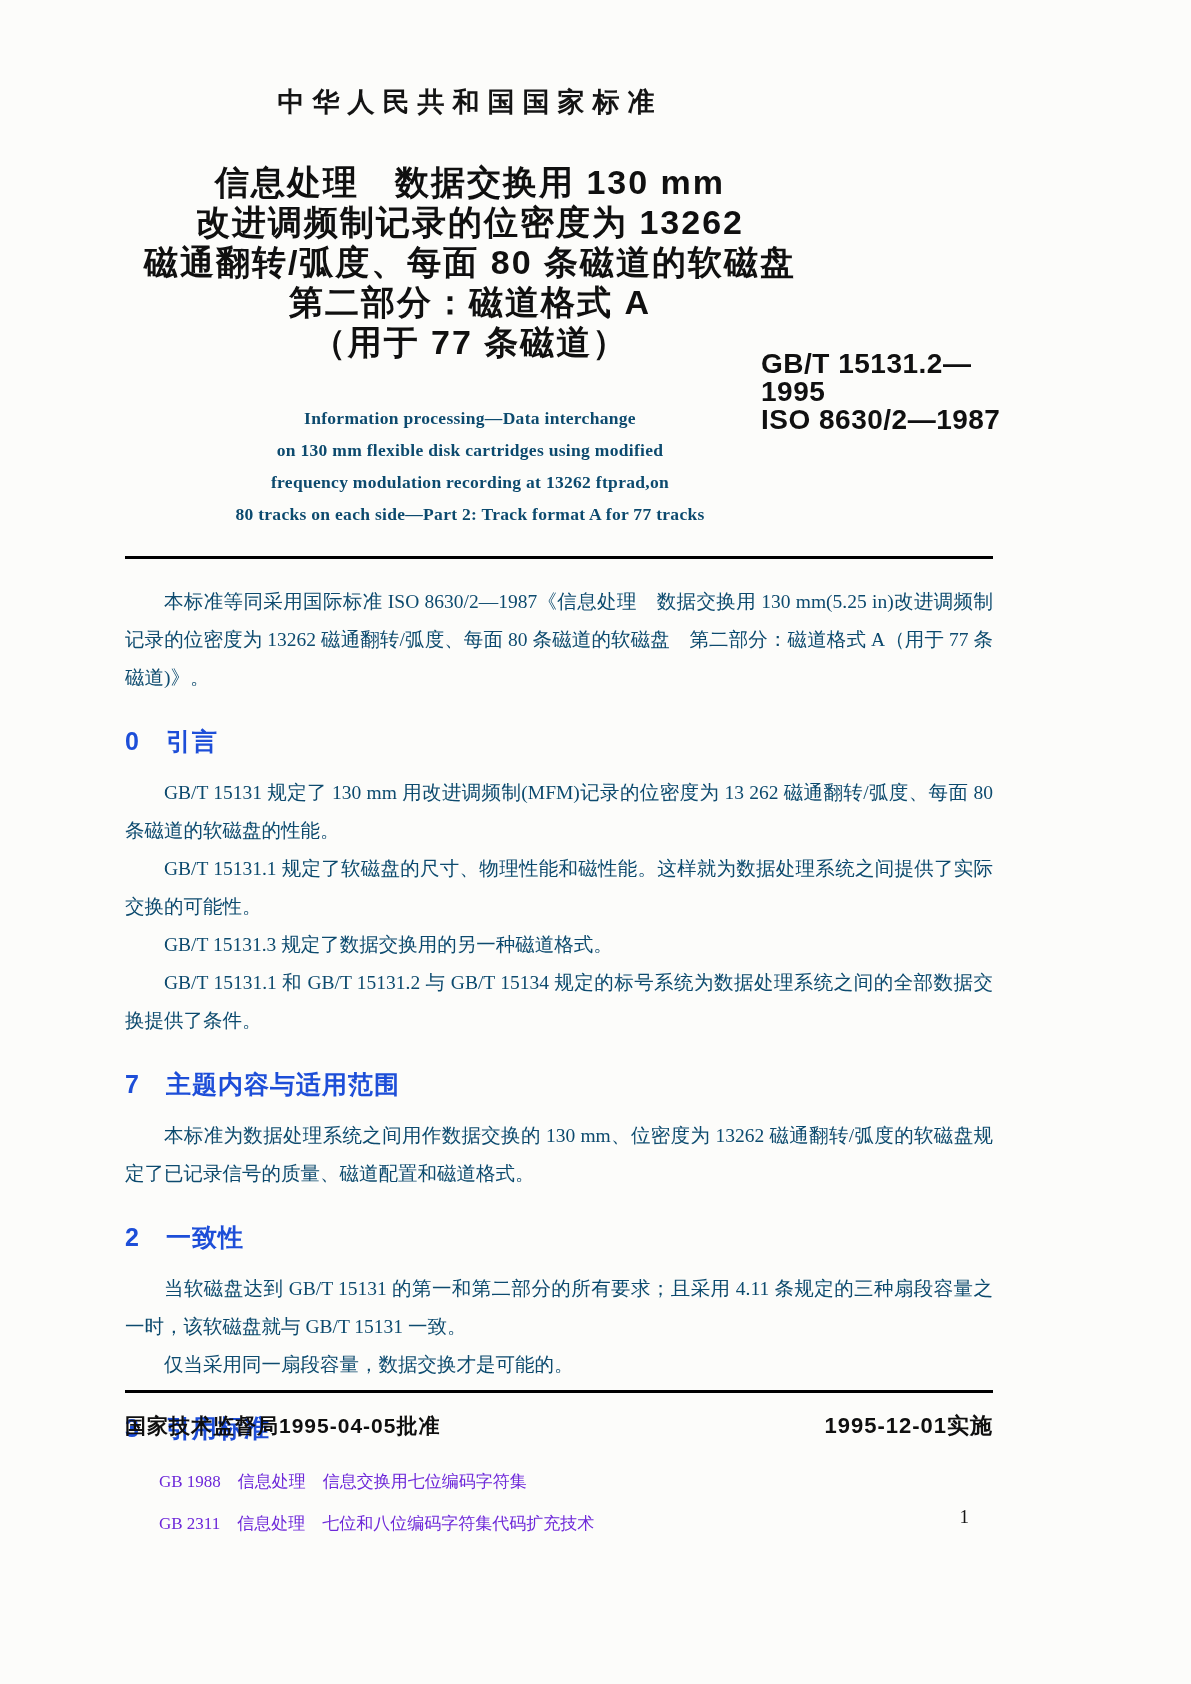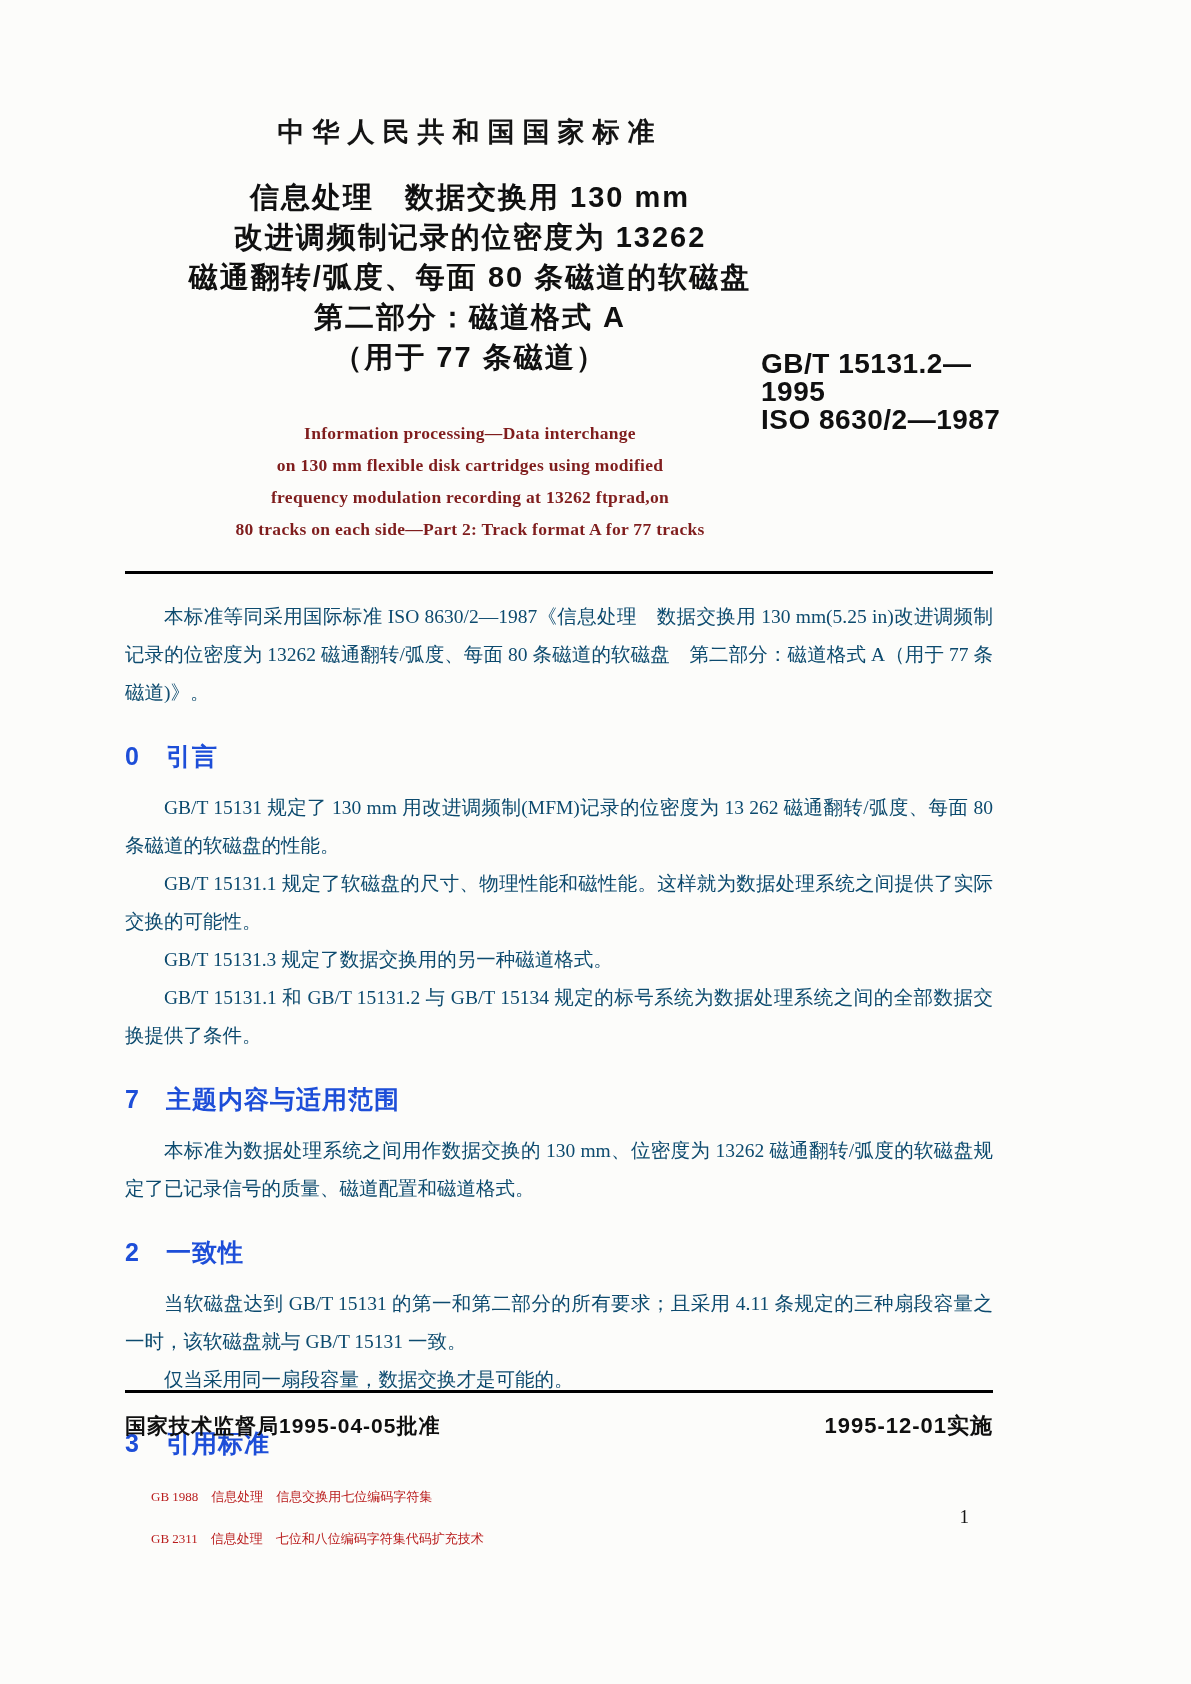--- a/index.html
+++ b/index.html
@@ -17,38 +17,38 @@
     overflow: hidden;
   }
   .content {
     position: absolute;
     left: 125px;
     top: 0;
     width: 868px;
   }
   .title-area {
     position: relative;
-    padding-top: 114px;
+    padding-top: 84px;
   }
   .left-col {
     width: 690px;
     text-align: center;
   }
   .doc-header {
     font-family: "Liberation Sans", sans-serif;
     font-weight: bold;
     font-size: 27px;
     letter-spacing: 8px;
     color: #141414;
   }
   .cn-title {
-    margin-top: 27px;
+    margin-top: 42px;
     font-family: "Liberation Sans", sans-serif;
     font-weight: bold;
-    font-size: 29px;
+    font-size: 34px;
     line-height: 40px;
     letter-spacing: 2px;
     color: #101010;
   }
   .std-nos {
     position: absolute;
     left: 636px;
     top: 350px;
     width: 240px;
     text-align: left;
@@ -58,21 +58,21 @@
     line-height: 28px;
     letter-spacing: 0.5px;
     color: #101010;
   }
   .en-title {
     margin-top: 40px;
     font-weight: bold;
     font-size: 17.5px;
     line-height: 32px;
     letter-spacing: 0.3px;
-    color: #7f1d1d;
+    color: #0c4a6e;
   }
   .rule {
     height: 3px;
     background: #000;
     margin-top: 26px;
   }
   .body-text {
     margin-top: 24px;
   }
   .para {
@@ -86,24 +86,24 @@
   .sec-heading {
     margin: 28px 0 16px 0;
     font-family: "Liberation Sans", sans-serif;
     font-weight: bold;
     font-size: 25px;
     letter-spacing: 1px;
     color: #1d4ed8;
   }
   .ref-line {
     margin: 0;
-    font-size: 13px;
+    font-size: 17px;
     line-height: 42px;
     text-indent: 2em;
-    color: #b91c1c;
+    color: #6d28d9;
   }
   .footer {
     position: absolute;
     left: 125px;
     width: 868px;
     top: 1390px;
   }
   .footer .rule {
     margin-top: 0;
   }

